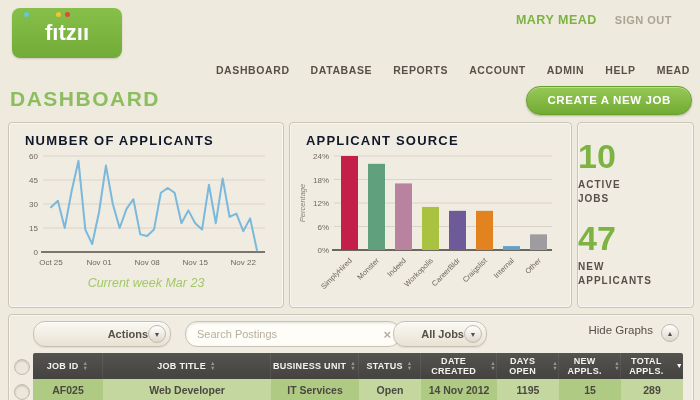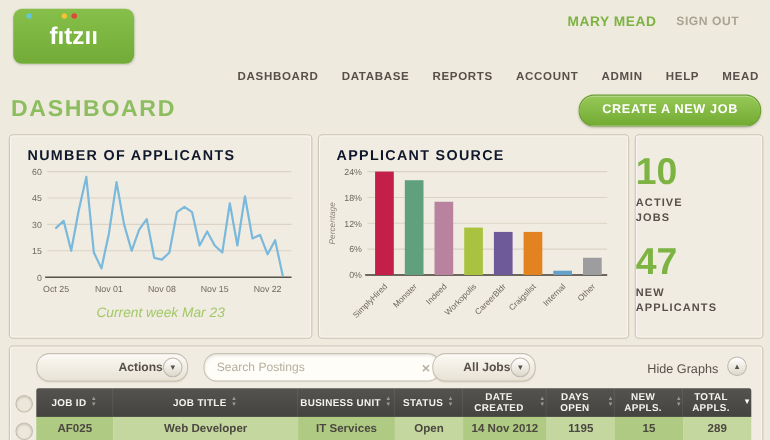--- a/index.html
+++ b/index.html
@@ -47,21 +47,21 @@
                font-size:7px;color:#57504a}
   #actions-pill{left:24px;top:6px;width:132px}
   #filter-pill{left:384px;top:6px;width:88px}
   .search-box{position:absolute;left:176px;top:6px;width:196px;height:24px;border-radius:12px;
               background:#fffdf8;border:1px solid #c9c3b5;box-shadow:inset 0 1px 3px rgba(0,0,0,.12);
               display:flex;align-items:center;padding:0 9px}
   .search-box input{border:0;background:transparent;flex:1;font-size:11px;color:#57504a;outline:none;
                     font-family:"Liberation Sans",sans-serif}
   .search-box input::placeholder{color:#b6af9f}
   .clear-x{color:#b6af9f;font-size:13px;font-weight:bold;cursor:pointer;line-height:1}
-  .hide-graphs{position:absolute;right:14px;top:9px;display:flex;align-items:flex-end;gap:8px;cursor:pointer}
+  .hide-graphs{position:absolute;right:14px;top:9px;display:flex;align-items:flex-start;gap:8px;cursor:pointer}
   .hide-graphs-label{font-size:11.5px;color:#57504a}
   
   .radio{position:absolute;left:5px;width:14px;height:14px;border-radius:50%;cursor:pointer;
          background:#ece7da;border:1px solid #c2bcae;box-shadow:inset 0 1px 2px rgba(0,0,0,.18)}
   #radio-header{top:44px}
   #radio-row{top:69px}
   .tbl{position:absolute;left:24px;top:38px;width:650px}
   .thead{display:flex;height:26px;background:linear-gradient(#555350,#454340);border-radius:2px 2px 0 0}
   .th{display:flex;align-items:center;justify-content:center;gap:4px;color:#f5f3ee;cursor:pointer;
       font-size:9px;font-weight:bold;letter-spacing:.3px;line-height:1.15;text-align:center;

